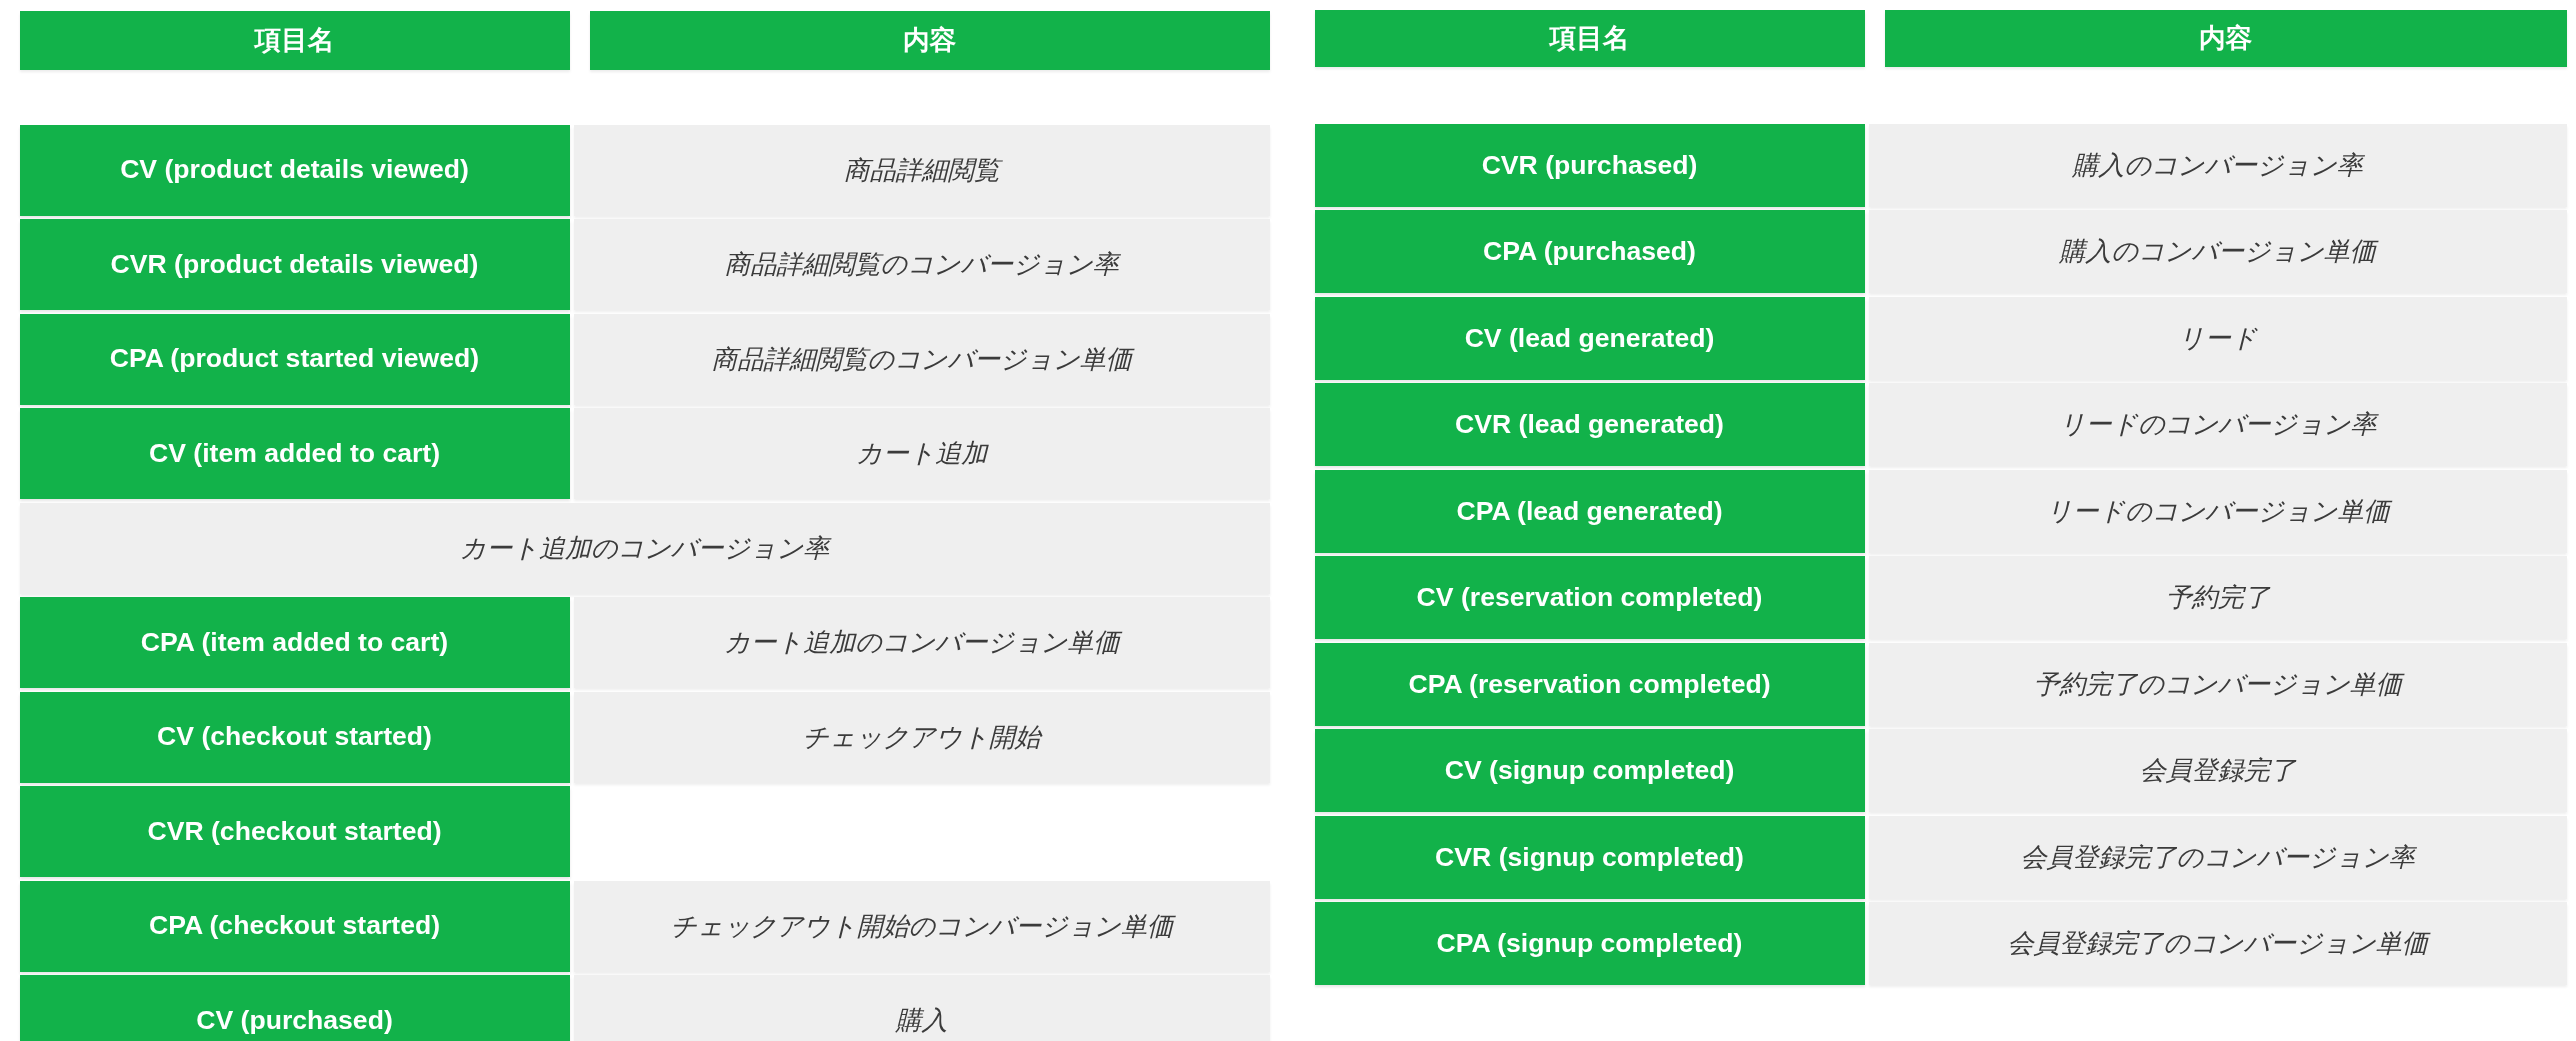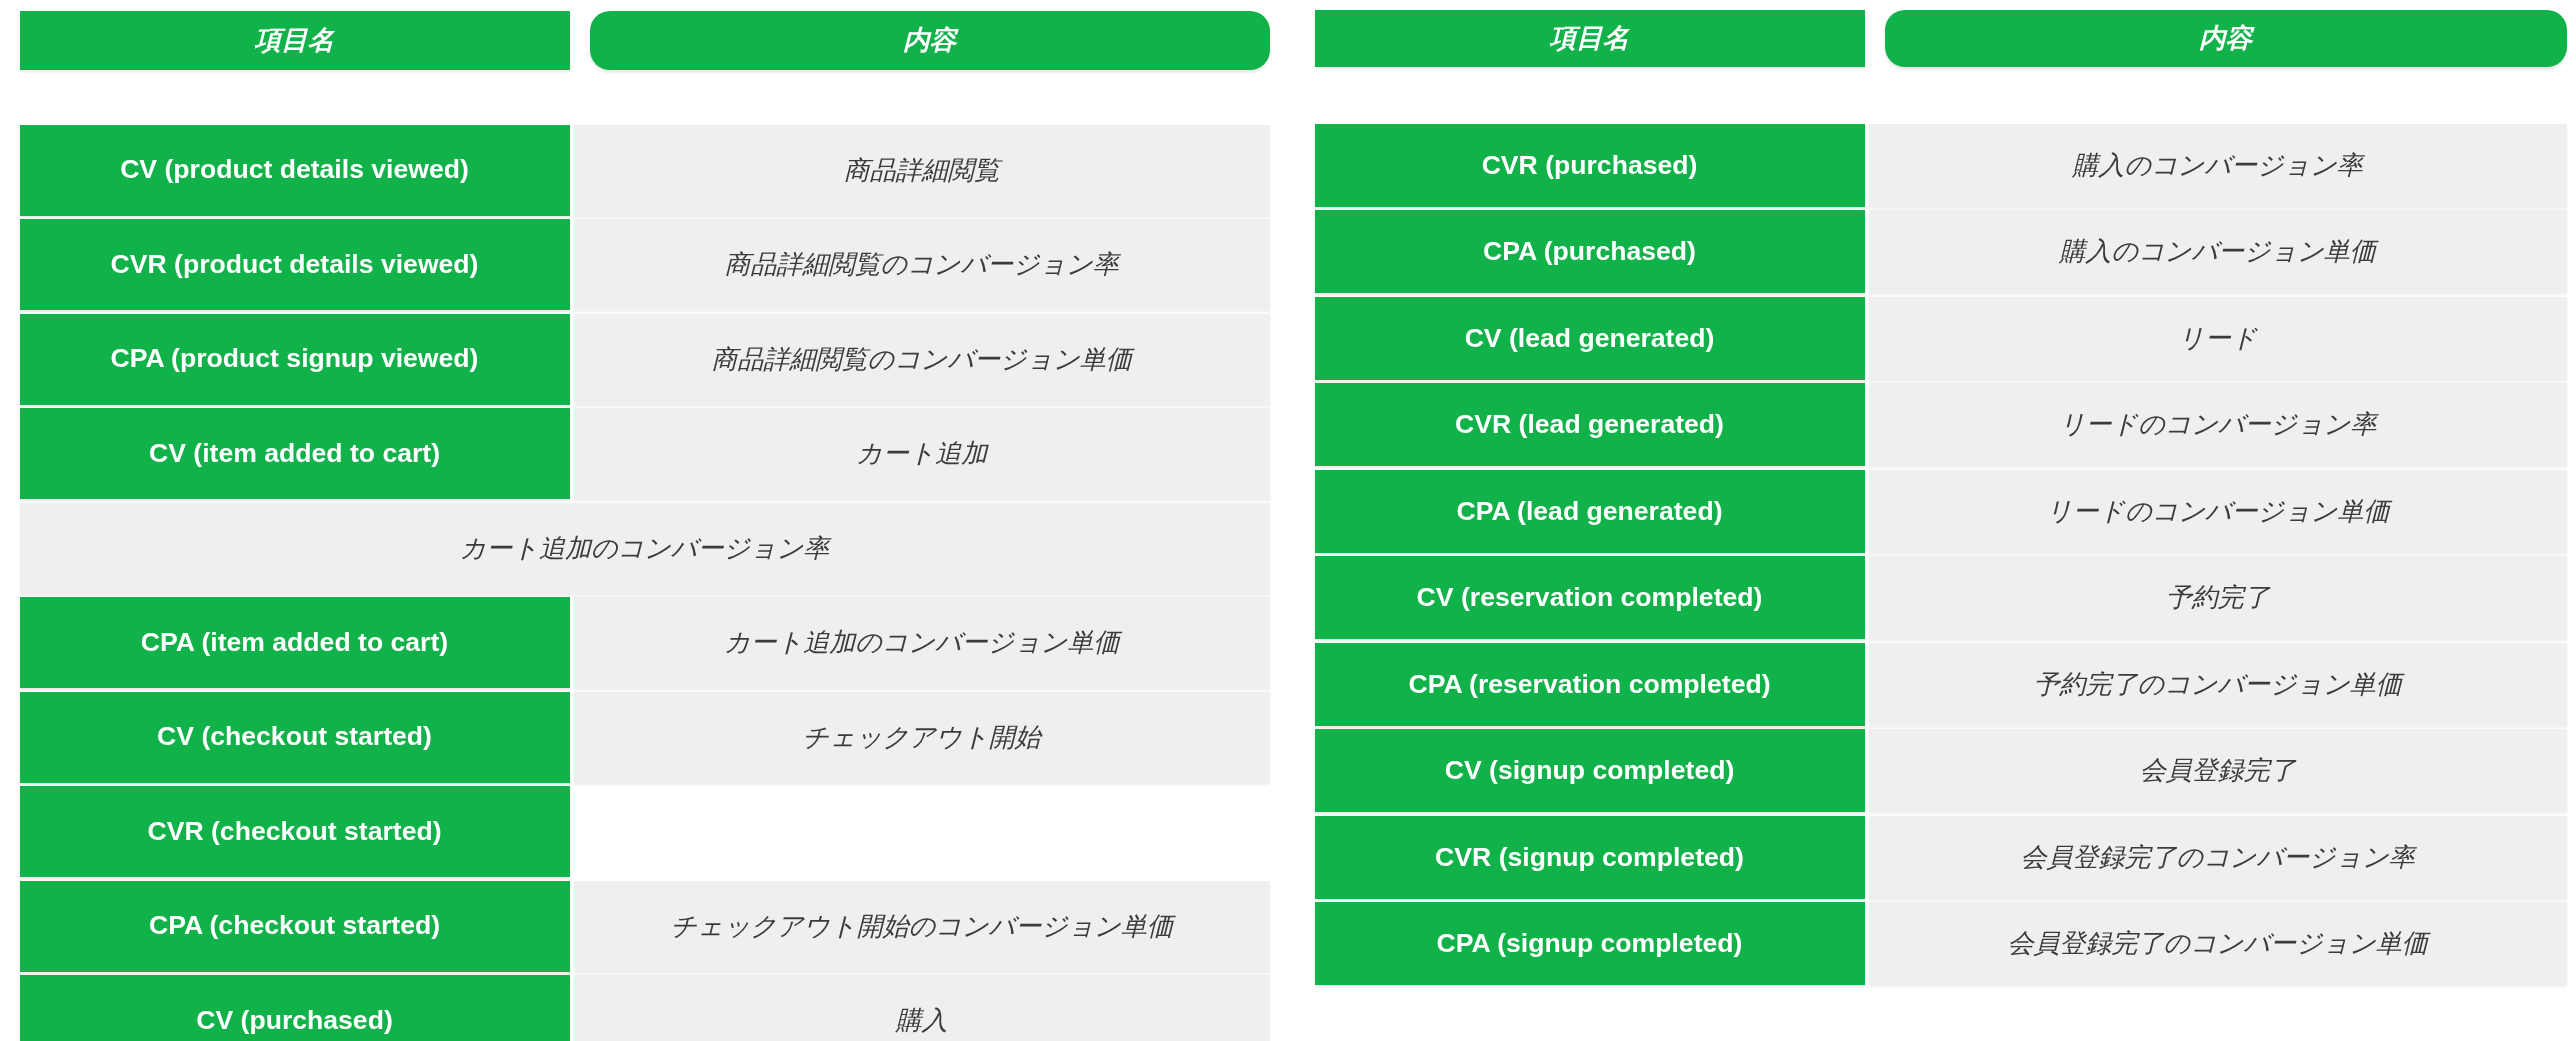--- a/index.html
+++ b/index.html
@@ -42,35 +42,34 @@
     margin-top: 9.8px;
     --header-h: 57px;
     --row-h: 83px;
     --row-gap: 3.5px;
     --head-gap: 8.9px;
   }
   .thead {
     display: flex;
     gap: 20px;
     margin-bottom: var(--head-gap);
-    font-style: italic;
   }
   .th {
     height: var(--header-h);
     background: var(--green);
     color: #ffffff;
     font-weight: bold;
     font-size: 26.6px;
     display: flex;
     align-items: center;
     justify-content: center;
     box-shadow: 0 2.7px 2.7px rgba(0,0,0,0.08);
   }
   .th.col-name { width: 550px; flex: none; }
-  .th.col-desc { flex: 1; border-radius: 20px; }
+  .th.col-desc { flex: 1; }
   .tbody {
     display: flex;
     flex-direction: column;
     gap: var(--row-gap);
     margin-top: 48px;
   }
   .tr {
     display: flex;
     gap: 4.4px;
     height: var(--row-h);
@@ -115,21 +114,21 @@
       <div class="tbody">
           <div class="tr">
             <div class="td name-cell">CV (product details viewed)</div>
             <div class="td desc-cell">商品詳細閲覧</div>
           </div>
           <div class="tr">
             <div class="td name-cell">CVR (product details viewed)</div>
             <div class="td desc-cell">商品詳細閲覧のコンバージョン率</div>
           </div>
           <div class="tr">
-            <div class="td name-cell">CPA (product signup viewed)</div>
+            <div class="td name-cell">CPA (product started viewed)</div>
             <div class="td desc-cell">商品詳細閲覧のコンバージョン単価</div>
           </div>
           <div class="tr">
             <div class="td name-cell">CV (item added to cart)</div>
             <div class="td desc-cell">カート追加</div>
           </div>
           <div class="tr">
             <div class="td desc-cell">カート追加のコンバージョン率</div>
           </div>
           <div class="tr">

